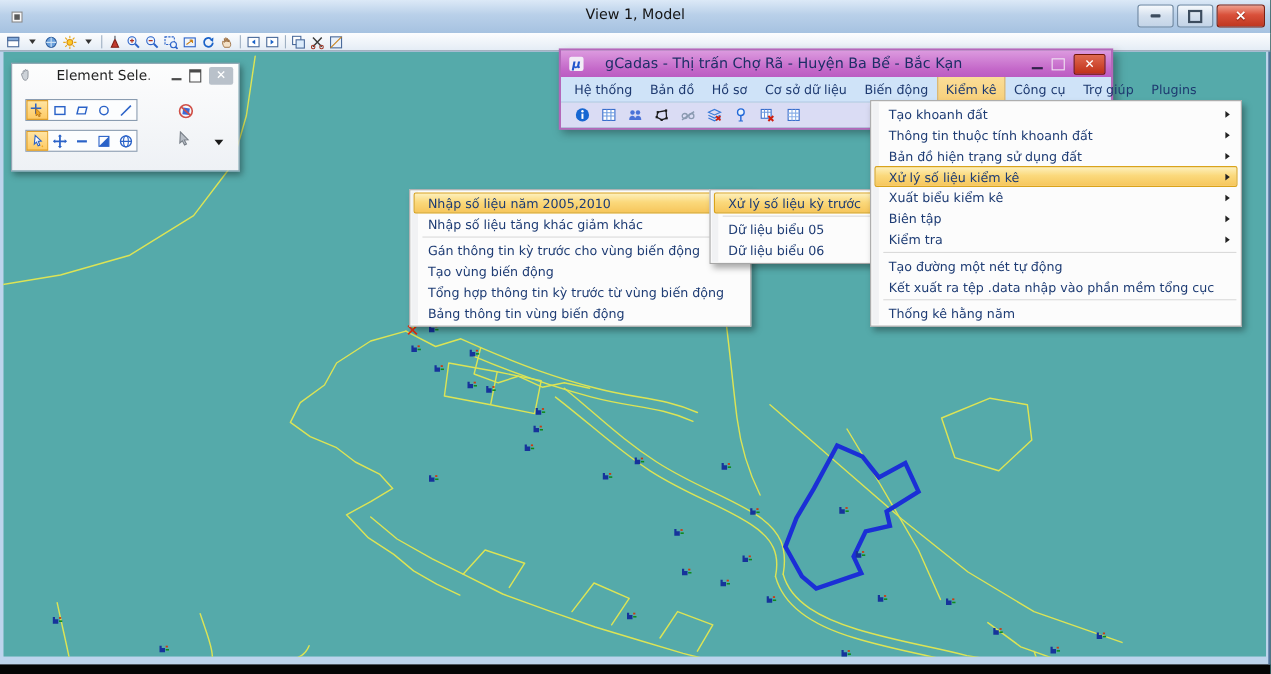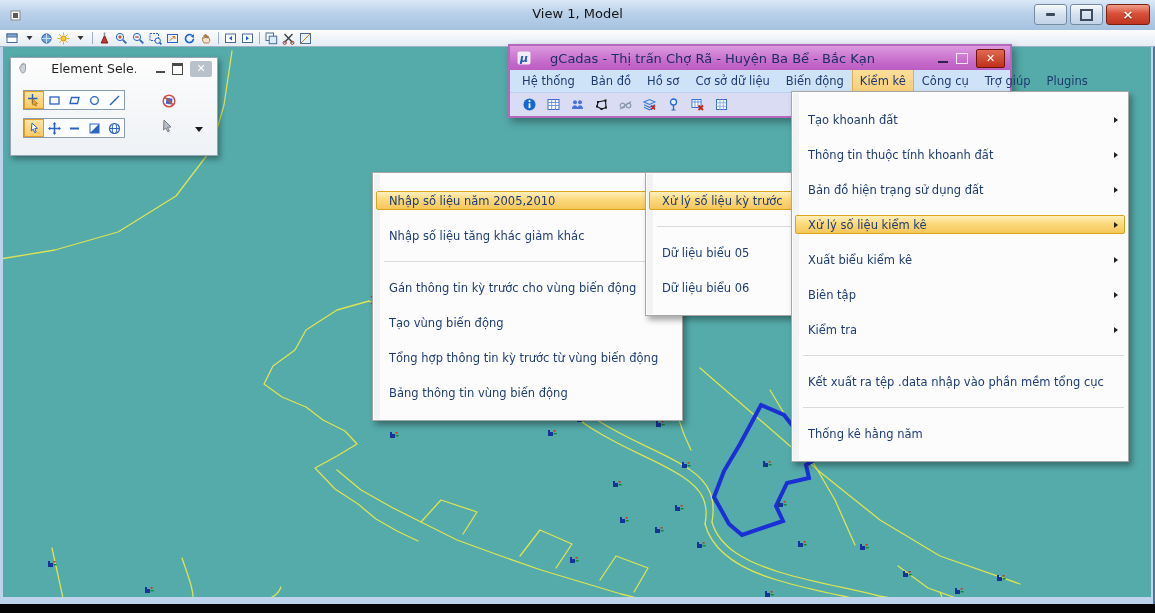--- a/index.html
+++ b/index.html
@@ -54,21 +54,21 @@
   .gc-menubar{height:22px;background:#cfe3f8;display:flex;align-items:center;padding-left:4px;
     font-size:11.5px;color:#1e3a70;border-bottom:1px solid #bcd2ec}
   .gc-mi{padding:19px 7px;border:1px solid transparent;white-space:nowrap}
   .gc-mi.active{background:linear-gradient(#fde8ad,#f5c564);border-color:#dfae54}
   .gc-toolbar{height:23px;background:#dadcf4;display:flex;align-items:center;gap:9px;padding-left:12px}
   .gc-toolbar .tbicon{width:15px;height:15px}
   
   .menu{position:absolute;z-index:50;background:#fcfcfc;border:1px solid #a6a6a6;
     box-shadow:3px 4px 6px rgba(0,0,0,.35);padding:2px 1px;font-size:11.5px;color:#1e3c74}
   .menu::before{content:"";position:absolute;left:1px;top:1px;bottom:1px;width:6px;background:#f1f2f4}
-  .menu-item{position:relative;height:19px;line-height:18px;margin:16px 2px;padding:0 20px 0 12px;
+  .menu-item{position:relative;height:19px;line-height:18px;margin:0 2px;padding:0 20px 0 12px;
     white-space:nowrap;border:1px solid transparent;border-radius:2px;box-sizing:border-box}
   .menu-item.hl{background:linear-gradient(#fdf0bc,#fbd97c 45%,#f6c65c);border-color:#d9a31b}
   .mi-arrow{position:absolute;right:6px;top:6px;width:0;height:0;
     border-left:4px solid #222;border-top:3.5px solid transparent;border-bottom:3.5px solid transparent}
   .menu-sep{height:1px;background:#dadada;margin:2px 3px 2px 10px}
 </style>
 </head>
 <body>
 
 <div class="frame-bg"></div>
@@ -611,16 +611,17 @@
 
 <div class="menu" id="menu-kiemke" style="left:791px;top:91px;min-width:276px">
     <div class="menu-item"><span class="mi-label">Tạo khoanh đất</span><span class="mi-arrow"></span></div>
     <div class="menu-item"><span class="mi-label">Thông tin thuộc tính khoanh đất</span><span class="mi-arrow"></span></div>
     <div class="menu-item"><span class="mi-label">Bản đồ hiện trạng sử dụng đất</span><span class="mi-arrow"></span></div>
     <div class="menu-item hl"><span class="mi-label">Xử lý số liệu kiểm kê</span><span class="mi-arrow"></span></div>
     <div class="menu-item"><span class="mi-label">Xuất biểu kiểm kê</span><span class="mi-arrow"></span></div>
     <div class="menu-item"><span class="mi-label">Biên tập</span><span class="mi-arrow"></span></div>
     <div class="menu-item"><span class="mi-label">Kiểm tra</span><span class="mi-arrow"></span></div>
     <div class="menu-sep"></div>
+    <div class="menu-item"><span class="mi-label">Tạo đường một nét tự động</span></div>
     <div class="menu-item"><span class="mi-label">Kết xuất ra tệp .data nhập vào phần mềm tổng cục</span></div>
     <div class="menu-sep"></div>
     <div class="menu-item"><span class="mi-label">Thống kê hằng năm</span></div>
   </div>
 
 </body></html>

